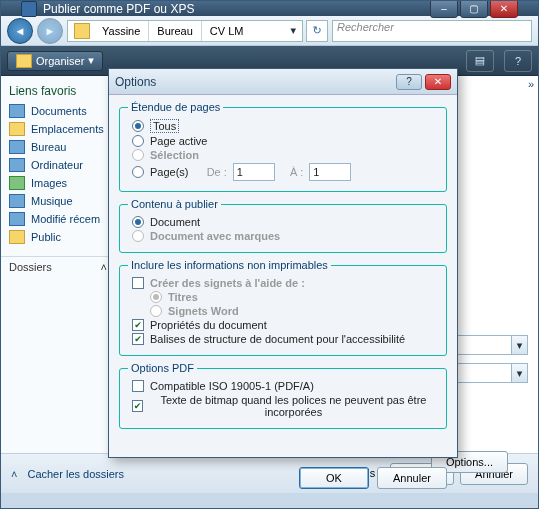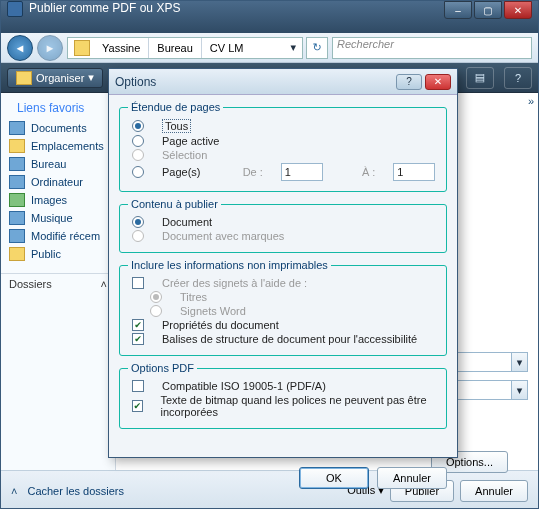--- a/index.html
+++ b/index.html
@@ -1,18 +1,18 @@
 <!DOCTYPE html>
 <html><head>
 <meta charset="utf-8">
 <style>
   * { box-sizing: border-box; margin: 0; padding: 0; font-family: "Segoe UI", Tahoma, sans-serif; font-size: 11px; }
   body { background: #fff; }
   .window { width: 539px; height: 509px; border: 1px solid #3a5a7a; background: linear-gradient(#dfeaf5,#c7d8e8); position: relative; overflow: hidden; }
-  .titlebar { height: 32px; background: linear-gradient(#4a6a8a,#2f4a64); color:#fff; display:flex; padding:0 6px; }
+  .titlebar { height: 15px; background: linear-gradient(#4a6a8a,#2f4a64); color:#fff; display:flex; align-items:center; padding:0 20px; }
   .titlebar .appicon { width:16px; height:16px; background:#3b6ea5; border:1px solid #1b3b5a; border-radius:2px; margin-right:6px; }
   .titlebar .title { flex:1; font-size:12px; }
   .winbtns { display:flex; gap:2px; }
   .winbtn { width:28px; height:18px; border-radius: 0 0 3px 3px; background: linear-gradient(#6a8aa8,#3a5a78); border:1px solid #2a3a4a; color:#fff; display:flex; align-items:center; justify-content:center; font-size:10px; }
   .winbtn.close { background: linear-gradient(#d66,#a22); border-color:#722; }
 
   .navrow { height:30px; padding:3px 6px; display:flex; align-items:center; gap:4px; background: linear-gradient(#eef4fa,#d7e5f1); border-bottom:1px solid #b8c8d8; }
   .navarrow { width:26px; height:26px; border-radius:50%; background: radial-gradient(#5fa2d8,#2a6aa0); border:1px solid #1a4a72; display:flex; align-items:center; justify-content:center; color:#fff; }
   .crumbs { flex:1; height:22px; background:#fff; border:1px solid #9bb; display:flex; align-items:center; padding:0 2px; }
   .crumbicon { width:16px; height:16px; background:#f6d66a; border:1px solid #caa23a; margin:0 4px; }
@@ -21,21 +21,21 @@
   .search { width:200px; height:22px; background:#fff; border:1px solid #9bb; display:flex; align-items:flex-start; padding:0 4px; color:#888; font-style:italic; }
 
   .toolbar { height:30px; padding:2px 6px; display:flex; align-items:center; gap:6px; background: linear-gradient(#3f5a70,#2a4054); border-bottom:1px solid #1f2f3f; color:#fff; }
   .toolbar .orgbtn { display:flex; align-items:center; gap:4px; padding:2px 8px; background: linear-gradient(#5a7a96,#3a5670); border:1px solid #223344; border-radius:3px; }
   .toolbar .orgbtn .folder { width:16px; height:14px; background:#f6d66a; border:1px solid #caa23a; }
   .toolbar .iconbtn { width:28px; height:22px; border:1px solid rgba(255,255,255,0.25); border-radius:3px; display:flex; align-items:center; justify-content:center; color:#cfe3f2; margin-left:auto; }
   .toolbar .iconbtn + .iconbtn { margin-left:4px; }
 
   .body { display:flex; height:377px; background:#fff; }
   .sidebar { width:115px; border-right:1px solid #d0dae4; background:#f7fbfe; padding:4px 0; }
-  .side-head { padding:4px 16px; color:#3b82f6; font-size:12px; }
+  .side-head { padding:4px 8px; color:#14532d; font-size:12px; }
   .side-item { display:flex; align-items:center; gap:6px; padding:2px 8px; color:#0b3e6f; }
   .side-item .ic { width:16px; height:14px; background:#f6d66a; border:1px solid #caa23a; }
   .side-item .ic.blue { background:#6fa7d6; border-color:#2f6aa0; }
   .side-item .ic.green { background:#7fc27f; border-color:#3a8a3a; }
   .dossiers { margin-top:10px; padding:4px 8px; color:#333; border-top:1px solid #d0dae4; display:flex; justify-content:space-between; align-items:center; }
 
   .main { flex:1; position:relative; padding:6px 10px; }
   .main .chev { position:absolute; right:4px; top:2px; color:#1a4a72; }
 
   .formrow { display:flex; align-items:center; margin-top:8px; }
@@ -50,22 +50,22 @@
 
   
   .dialog { position:absolute; left:107px; top:67px; width:350px; height:390px; border:1px solid #3a5a7a; background:#f1f5f9; box-shadow: 4px 4px 10px rgba(0,0,0,0.3); }
   .dlg-title { height:26px; background: linear-gradient(#e8f0f8,#c8dae8); display:flex; align-items:center; padding:0 6px; border-bottom:1px solid #aac; }
   .dlg-title span { flex:1; color:#1b3b5a; font-size:12px; }
   .dlg-btn { width:26px; height:16px; border-radius:3px; margin-left:3px; background: linear-gradient(#dbe8f2,#b6cee0); border:1px solid #7a96ae; color:#234; display:flex; align-items:center; justify-content:center; font-size:10px; }
   .dlg-btn.close { background: linear-gradient(#e77,#c33); border-color:#922; color:#fff; }
   .dlg-body { padding:6px 10px 8px 10px; }
   fieldset { border:1px solid #14b8a6; border-radius:3px; margin-bottom:6px; padding:4px 8px 8px 8px; }
   legend { color:#0b3e6f; padding:0 3px; }
-  .opt { display:flex; align-items:center; gap:18px; margin:2px 0 2px 4px; color:#222; }
-  .opt.disabled { color:#999; }
+  .opt { display:flex; align-items:center; gap:6px; margin:2px 0 2px 4px; color:#222;text-align:center; }
+  .opt.disabled { color:#999;font-weight:bold; }
   .opt.indent { margin-left:22px; }
   .radio { width:12px; height:12px; border:1px solid #5a7a96; border-radius:50%; display:inline-flex; align-items:center; justify-content:center; background:#fff; }
   .radio .dot { width:6px; height:6px; background:#2a6aa0; border-radius:50%; }
   .radio.dis { border-color:#bbb; }
   .chk { width:12px; height:12px; border:1px solid #5a7a96; background:#fff; display:inline-flex; align-items:center; justify-content:center; font-size:9px; color:#1a6a2a; }
   .spin { width:42px; height:18px; border:1px solid #9ab7ce; background:#fff; display:inline-flex; align-items:center; padding:0 3px; }
   .selbox { display:inline-block; border:1px dotted #4a6a8a; padding:0 2px; }
   .dlg-foot { display:flex; justify-content:flex-end; gap:8px; padding:0 10px 8px 10px;margin-top:24px; }
   .dlg-foot .btn.primary { border-color:#2a6aa0; box-shadow: inset 0 0 0 1px #7fb4e0; }
 </style>

